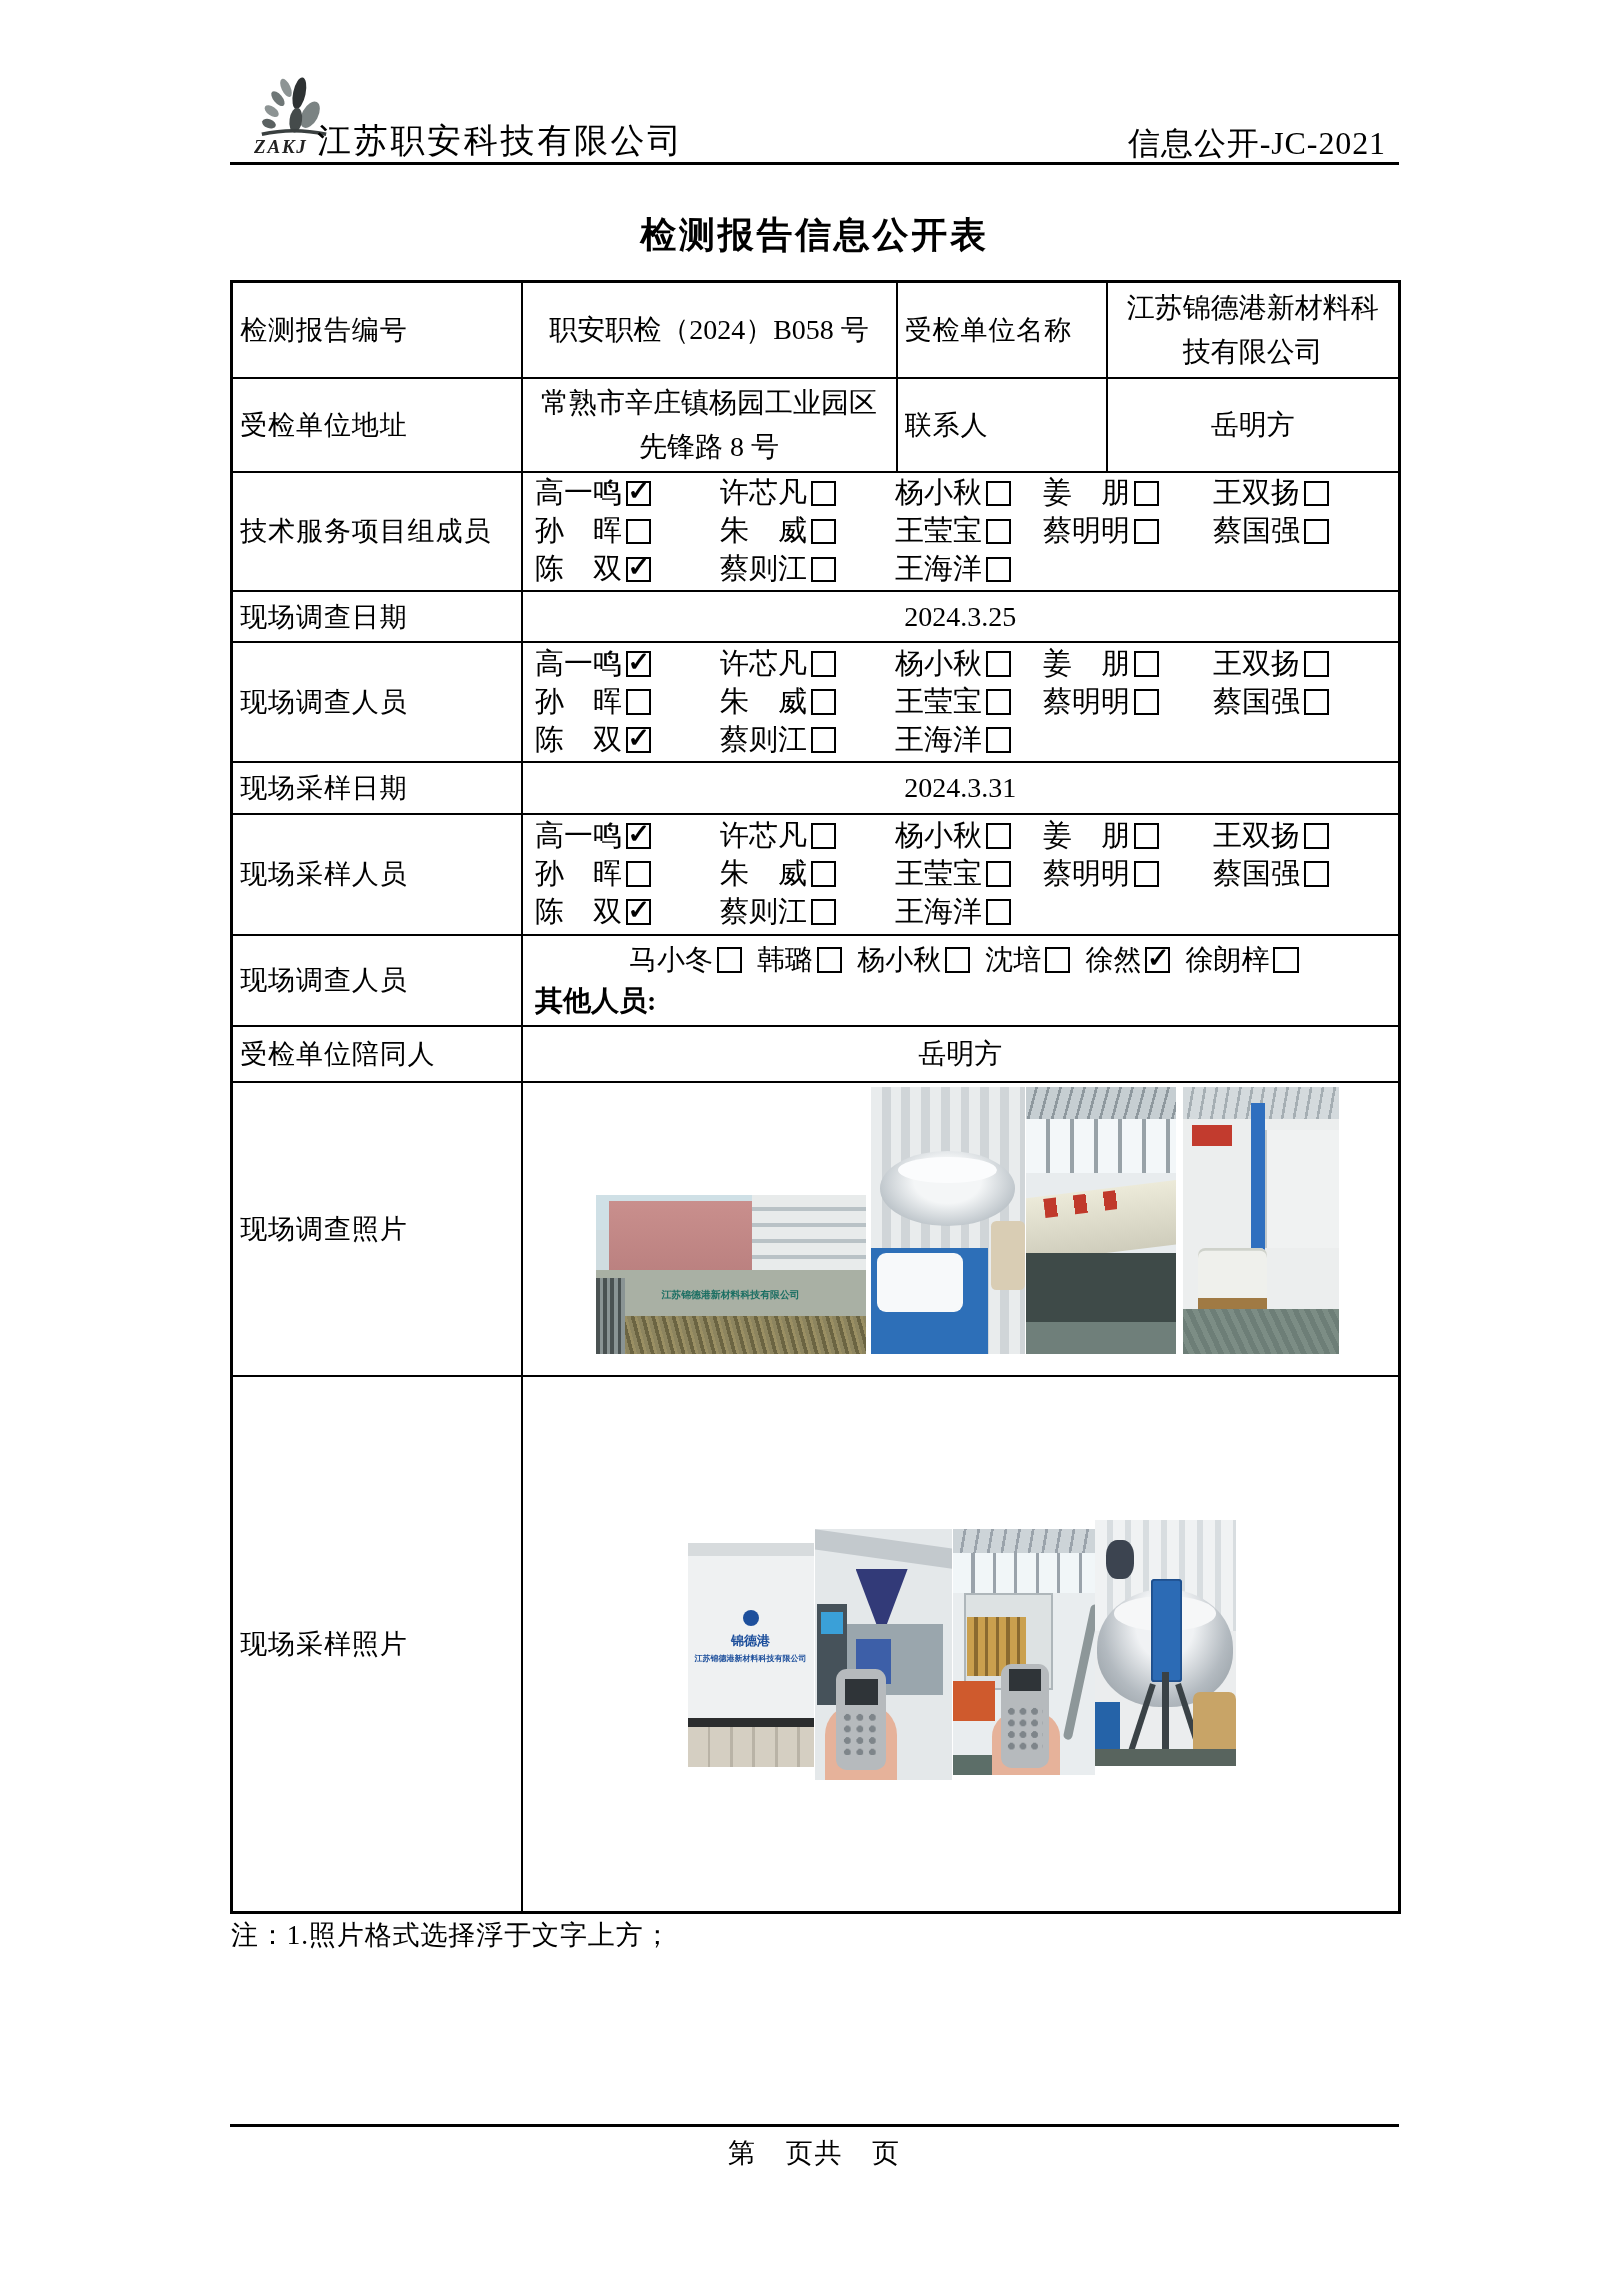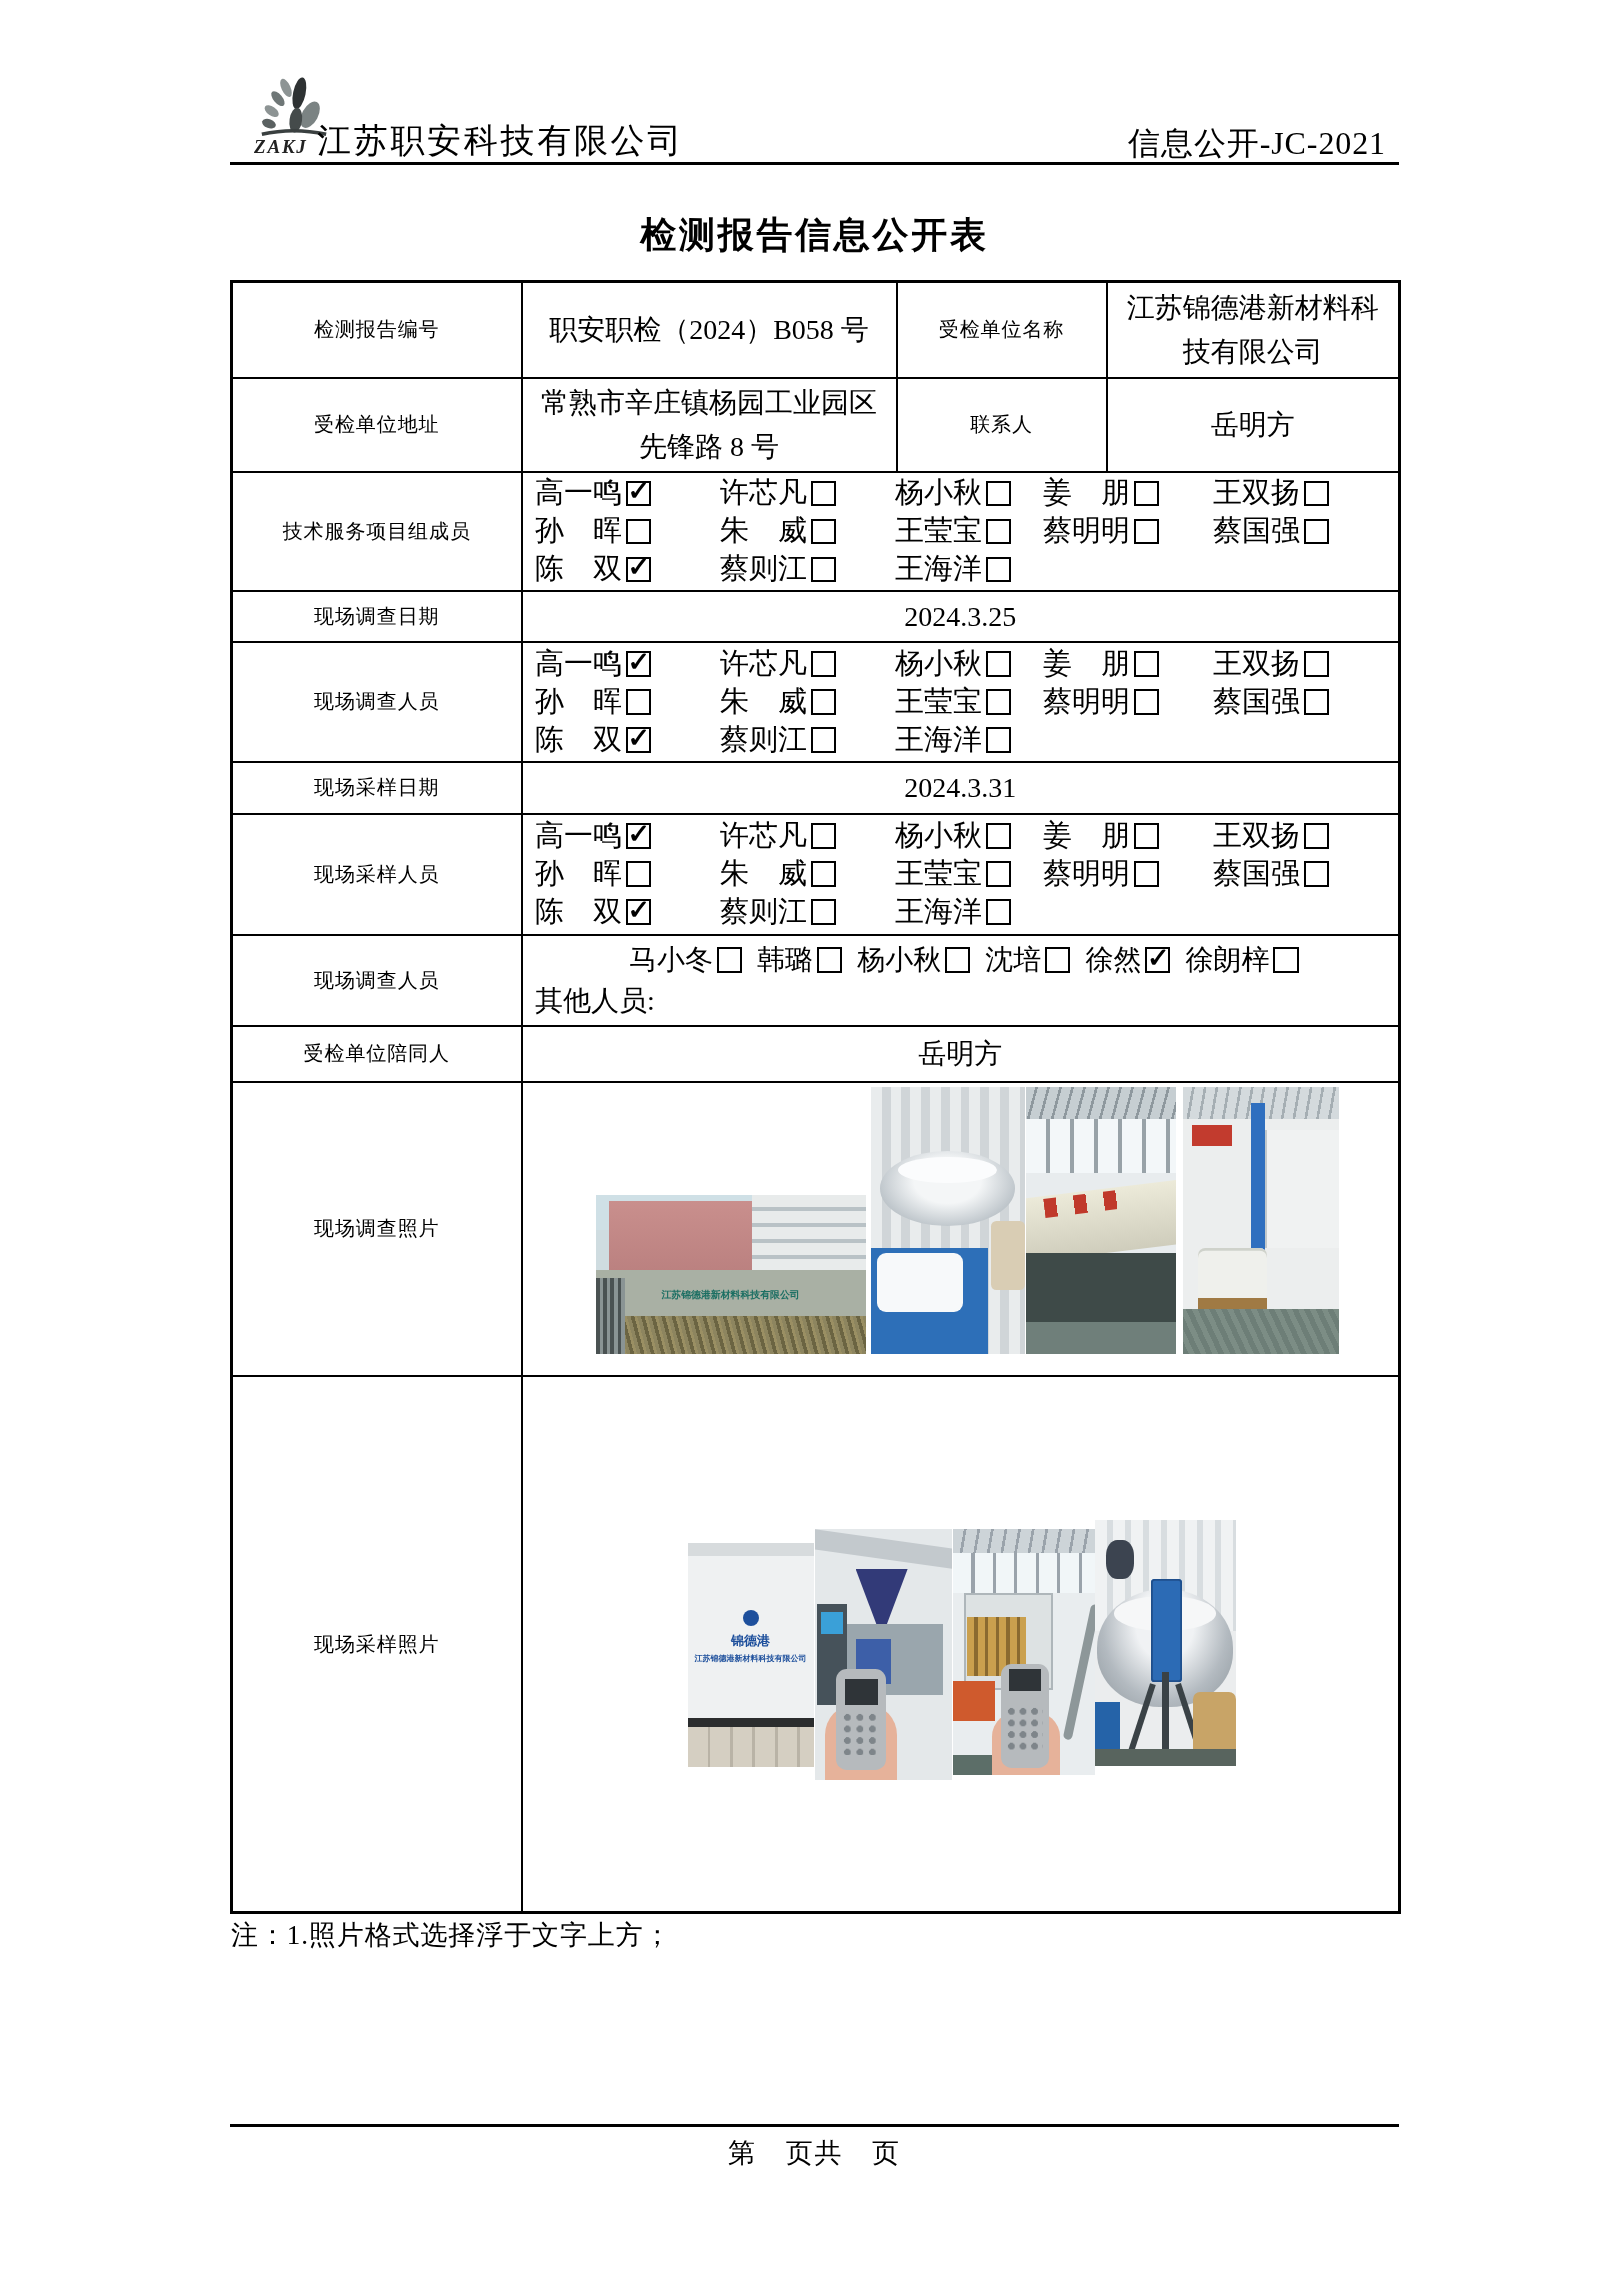--- a/index.html
+++ b/index.html
@@ -15,38 +15,38 @@
   .company-name{position:absolute;left:317px;top:118px;font-size:34px;letter-spacing:2.7px;}
   .doc-code{position:absolute;left:985px;top:122px;width:401px;text-align:right;font-size:32px;letter-spacing:0.9px;}
   .header-rule{position:absolute;left:230px;top:162px;width:1169px;border-top:3.6px solid #000;}
   
   .doc-title{position:absolute;left:230px;top:211px;width:1169px;text-align:center;
     font-size:36px;font-weight:bold;letter-spacing:2.7px;}
   
   table.form{position:absolute;left:230px;top:280px;width:1169px;border-collapse:collapse;
     table-layout:fixed;border:3.6px solid #000;}
   table.form td{border:2.7px solid #000;overflow:hidden;}
-  td.lbl{text-align:center;font-size:20px;padding:0 7.2px;letter-spacing:0.9px;}
+  td.lbl{text-align:left;font-size:27px;padding:0 7.2px;letter-spacing:0.9px;}
   td.val{text-align:center;font-size:28px;padding:0 9px;line-height:1.55;}
   td.mcell{vertical-align:middle;padding:1.8px 5.4px 1.8px 12.5px;}
   .mgrid{display:flex;flex-direction:column;justify-content:space-evenly;height:100%;}
   .mline{display:flex;align-items:center;height:38px;font-size:29px;}
   .member{display:inline-flex;align-items:center;}
   .member:nth-child(1){width:179px;}
   .member:nth-child(2){width:175px;margin-left:6px;}
   .member:nth-child(3){width:148px;}
   .member:nth-child(4){width:170px;}
   .mname{white-space:pre;}
   .cbx{display:inline-block;width:21.5px;height:21.5px;border:2.7px solid #000;margin-left:3.6px;
     position:relative;flex:none;}
   .cbx.on::after{content:"✓";position:absolute;left:0px;top:-7.2px;font-size:27px;font-weight:bold;}
   td.labcell{vertical-align:middle;padding:3.6px 5.4px 3.6px 12.5px;font-size:28px;}
   .labline{display:flex;align-items:center;gap:15px;height:41px;justify-content:center;}
   .labmember{display:inline-flex;align-items:center;}
-  .labother{height:41px;display:flex;align-items:center;}
+  .labother{height:41px;display:flex;align-items:center;font-weight:bold;}
   td.pcell{position:relative;padding:0;}
   .plabel-cell{text-align:center;font-size:27px;letter-spacing:1.8px;}
   
   .ph{position:absolute;overflow:hidden;}
   
   .p1{left:73px;top:112px;width:270px;height:159px;background:#cfdce0;}
   .p1 .sky{position:absolute;left:0;top:0;width:100%;height:22%;background:#cfe0e6;}
   .p1 .bpink{position:absolute;left:5%;top:4%;width:54%;height:50%;background:linear-gradient(180deg,#c98f8d,#b97f7e);}
   .p1 .bwhite{position:absolute;right:0;top:0;width:42%;height:56%;
     background:repeating-linear-gradient(180deg,#e8ebeb 0 12.5px,#b9c2c6 12.5px 16px);}

